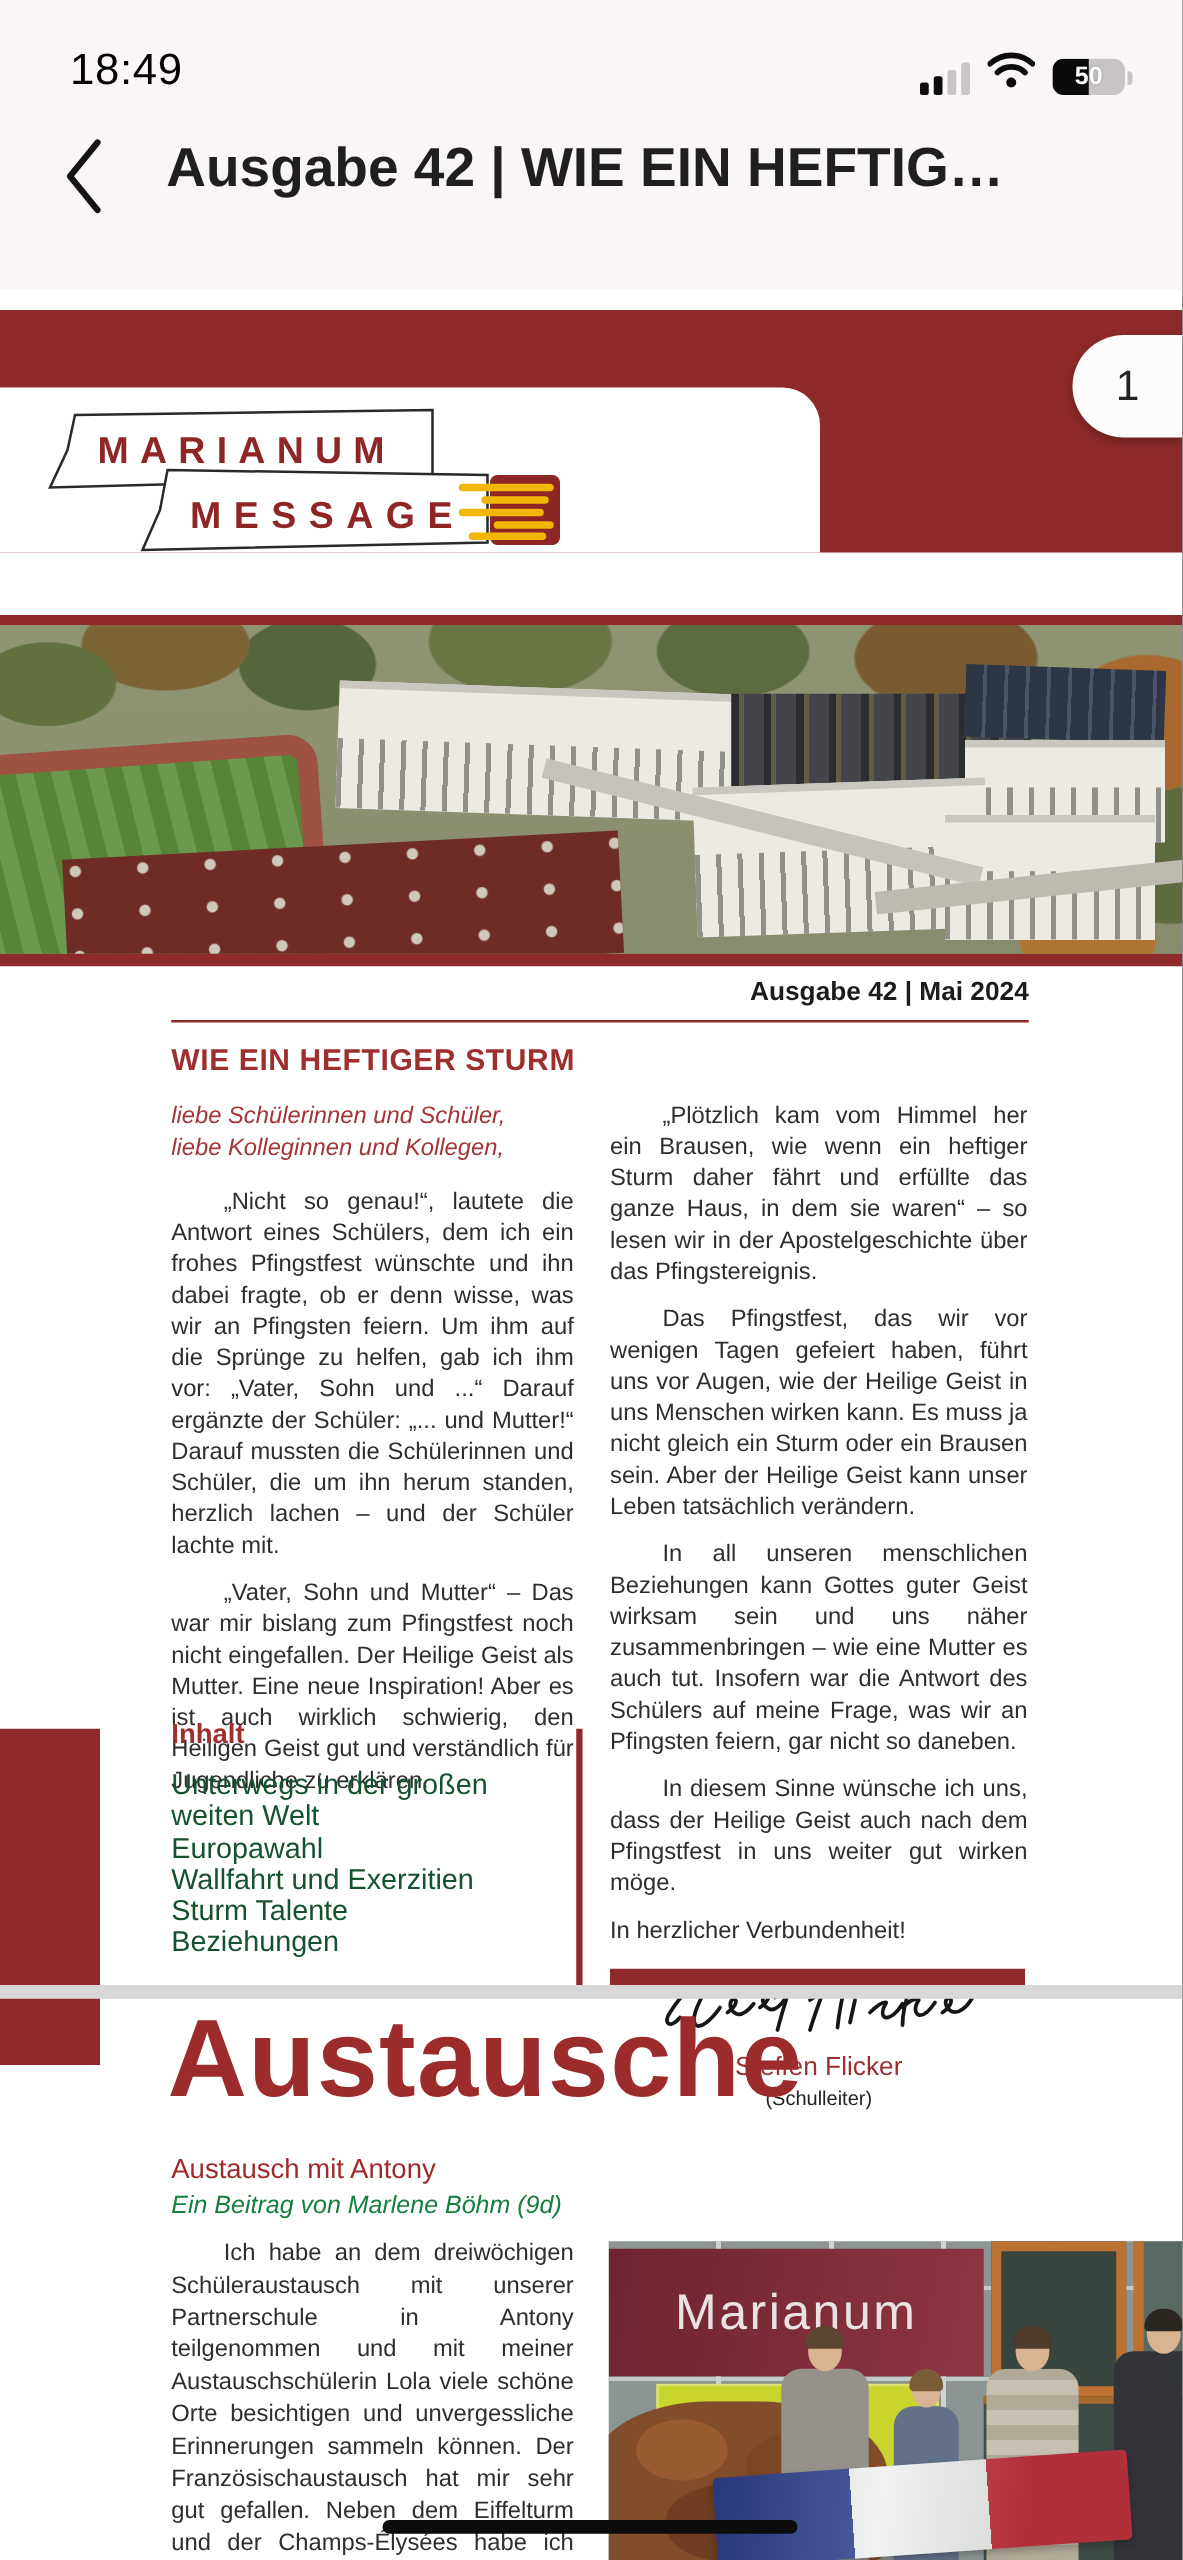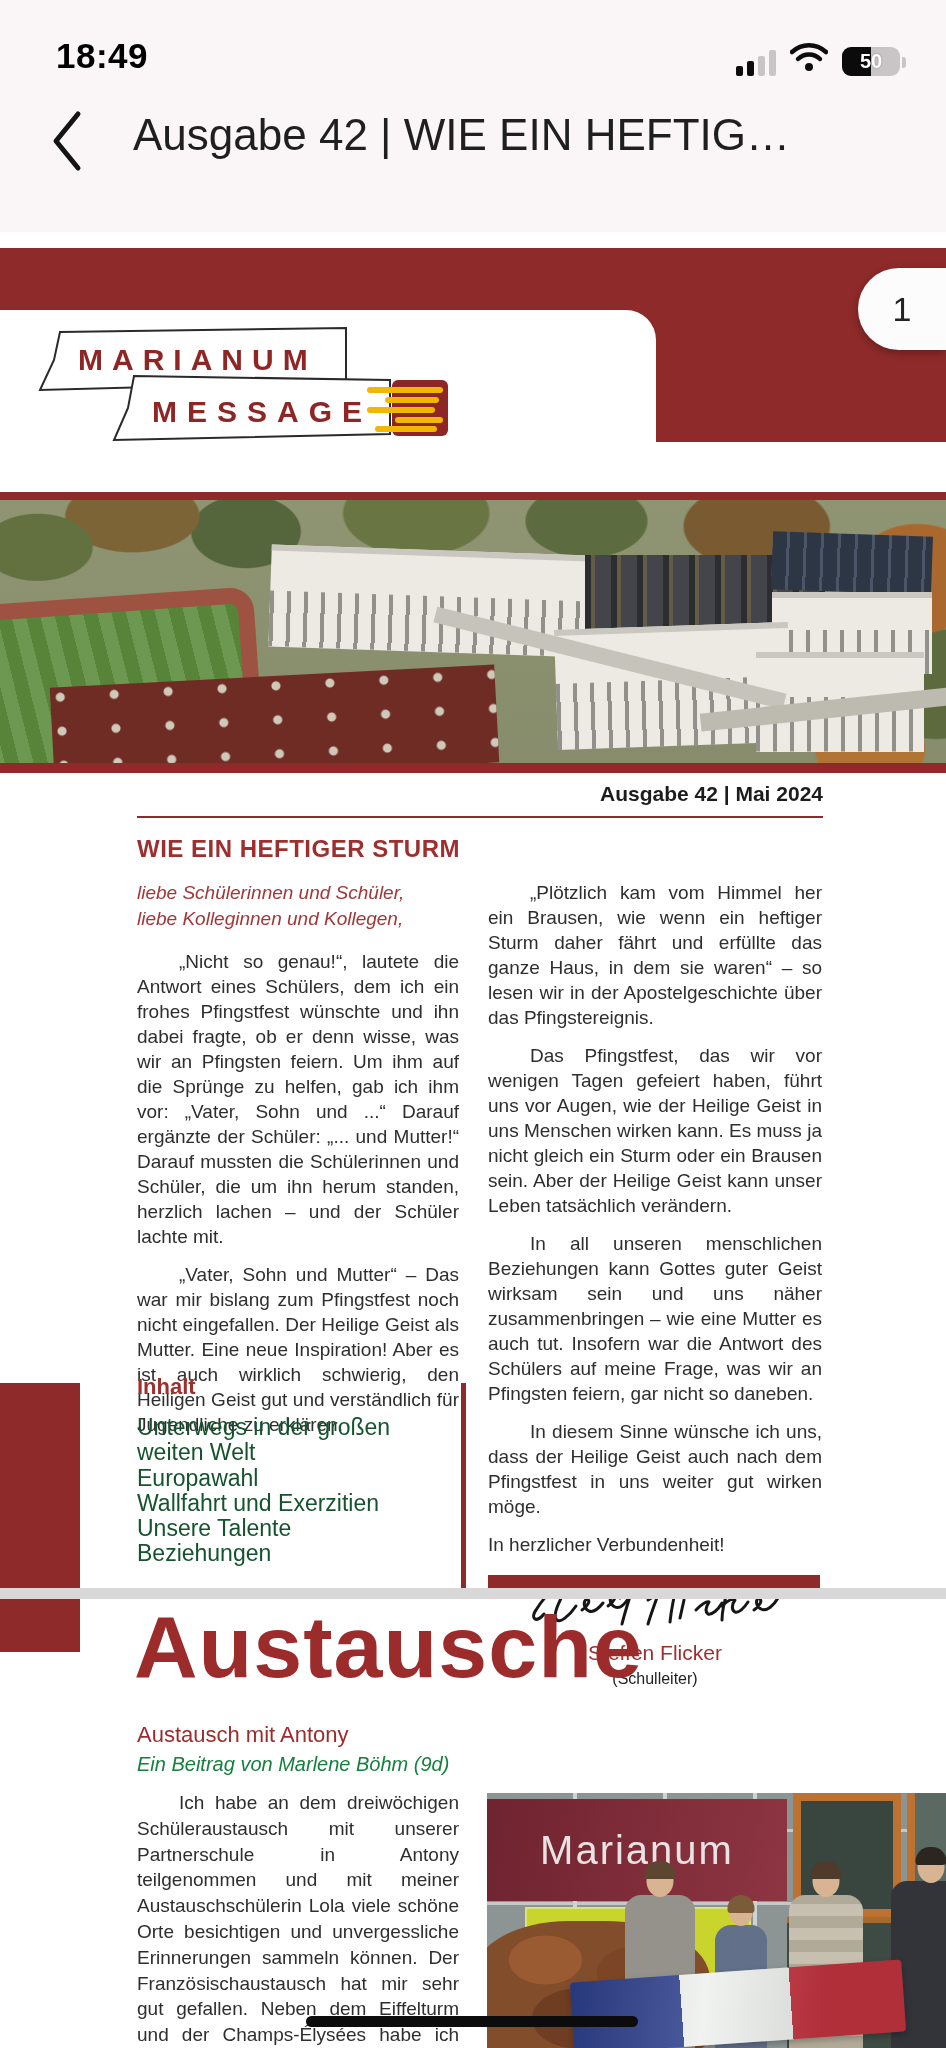--- a/index.html
+++ b/index.html
@@ -1,33 +1,33 @@
 <!DOCTYPE html>
 <html lang="de"><head>
 <meta charset="utf-8">
 <style>
   html,body{margin:0;padding:0;background:#444;}
   #screen{position:relative;width:946px;height:2048px;background:#ffffff;overflow:hidden;
           font-family:"Liberation Sans",sans-serif;color:#2e2e2e;}
   
   .topchrome{position:absolute;left:0;top:0;width:946px;height:232px;background:#faf6f8;}
-  .time{position:absolute;left:56px;top:36px;font-size:35px;font-weight:700;color:#000;letter-spacing:.5px;}
+  .time{position:absolute;left:56px;top:36px;font-size:35px;font-weight:400;color:#000;letter-spacing:.5px;}
   .sicons{position:absolute;right:40px;top:42px;display:flex;align-items:flex-end;gap:14px;height:34px;}
   .sig{display:flex;align-items:flex-end;gap:4px;height:26px;}
   .sig i{display:block;width:7px;border-radius:2px;background:#0c0c0c;}
   .sig i:nth-child(1){height:10px}.sig i:nth-child(2){height:15px}
   .sig i:nth-child(3){height:20px;background:#c9c5c7}.sig i:nth-child(4){height:26px;background:#c9c5c7}
   .batt{position:relative;width:58px;height:29px;border-radius:9px;background:#c9c5c7;overflow:hidden;}
   .batt .fill{position:absolute;left:0;top:0;width:50%;height:100%;background:#0b0b0b;}
   .batt .pct{position:absolute;left:0;top:0;width:100%;height:100%;display:flex;align-items:center;justify-content:center;
              color:#fff;font-size:20px;font-weight:700;text-shadow:0 0 2px rgba(0,0,0,.35);}
   .cap{width:4px;height:11px;background:#c9c5c7;border-radius:0 3px 3px 0;margin-bottom:8px;margin-left:-12px;}
   .navrow{position:absolute;left:0;top:92px;width:946px;height:120px;}
   .back{position:absolute;left:50px;top:18px;width:40px;height:70px;cursor:pointer;}
-  .navtitle{position:absolute;left:133px;top:18px;width:800px;font-size:44px;font-weight:400;color:#1f1f1f;
+  .navtitle{position:absolute;left:133px;top:18px;width:800px;font-size:44px;font-weight:700;color:#1f1f1f;
             white-space:nowrap;overflow:hidden;}
   
   .band{position:absolute;left:0;top:248px;width:946px;height:194px;background:#8e2a2a;}
   .band-white{position:absolute;left:0;top:62px;width:656px;height:132px;background:#fff;border-top-right-radius:30px;}
   .logo{position:absolute;left:36px;top:78px;}
   .pill1{position:absolute;right:0;top:20px;width:88px;height:82px;background:#fcfcfc;border-radius:41px 0 0 41px;
          box-shadow:0 3px 8px rgba(0,0,0,.28);display:flex;align-items:center;justify-content:center;
          font-size:34px;color:#222;}
   
   .photo1{position:absolute;left:0;top:492px;width:946px;height:281px;background:#8e2a2a;padding:0;}
@@ -206,21 +206,21 @@
     </div>
     <p>„Nicht so genau!“, lautete die Antwort eines Schülers, dem ich ein frohes Pfingstfest wünschte und ihn dabei fragte, ob er denn wisse, was wir an Pfingsten feiern. Um ihm auf die Sprünge zu helfen, gab ich ihm vor: „Vater, Sohn und ...“ Darauf ergänzte der Schüler: „... und Mutter!“ Darauf mussten die Schülerinnen und Schüler, die um ihn herum standen, herzlich lachen – und der Schüler lachte mit.</p>
     <p>„Vater, Sohn und Mutter“ – Das war mir bislang zum Pfingstfest noch nicht eingefallen. Der Heilige Geist als Mutter. Eine neue Inspiration! Aber es ist auch wirklich schwierig, den Heiligen Geist gut und verständlich für Jugendliche zu erklären.</p>
   </div>
 
   <div class="toc">
     <h2>Inhalt</h2>
     <span>Unterwegs in der großen weiten Welt</span>
     <span>Europawahl</span>
     <span>Wallfahrt und Exerzitien</span>
-    <span>Unsere Talente</span>
+    <span>Sturm Talente</span>
     <span>Beziehungen</span>
   </div>
   <div class="vdivider"></div>
   <div class="lblock1"></div>
 
   <div class="colR">
     <p>„Plötzlich kam vom Himmel her ein Brausen, wie wenn ein heftiger Sturm daher fährt und erfüllte das ganze Haus, in dem sie waren“ – so lesen wir in der Apostelgeschichte über das Pfingstereignis.</p>
     <p>Das Pfingstfest, das wir vor wenigen Tagen gefeiert haben, führt uns vor Augen, wie der Heilige Geist in uns Menschen wirken kann. Es muss ja nicht gleich ein Sturm oder ein Brausen sein. Aber der Heilige Geist kann unser Leben tatsächlich verändern.</p>
     <p>In all unseren menschlichen Beziehungen kann Gottes guter Geist wirksam sein und uns näher zusammenbringen – wie eine Mutter es auch tut. Insofern war die Antwort des Schülers auf meine Frage, was wir an Pfingsten feiern, gar nicht so daneben.</p>
     <p>In diesem Sinne wünsche ich uns, dass der Heilige Geist auch nach dem Pfingstfest in uns weiter gut wirken möge.</p>

